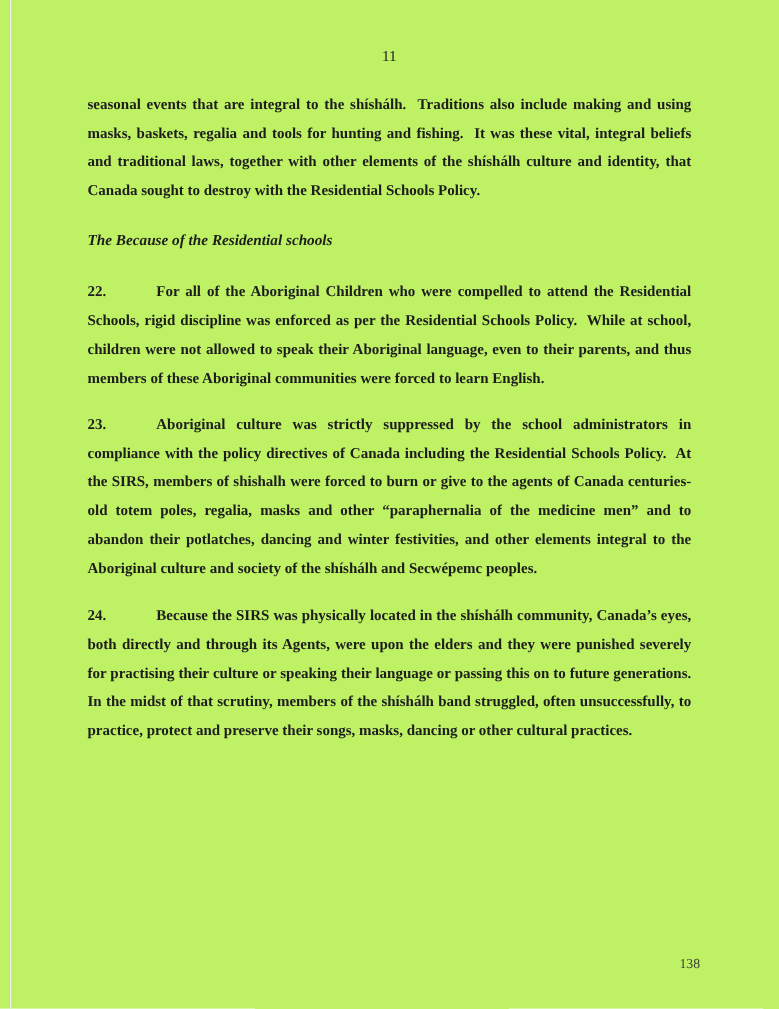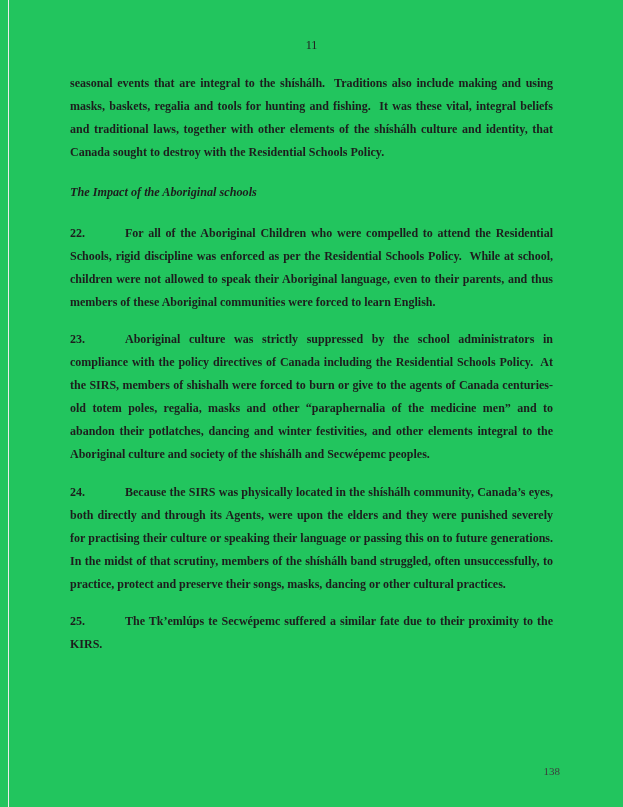--- a/index.html
+++ b/index.html
@@ -4,21 +4,21 @@
 <style>
   html, body {
     margin: 0;
     padding: 0;
     background: #ffffff;
   }
   .page {
     position: relative;
     width: 623px;
     height: 807px;
-    background: #22c55e;
+    background: #bef264;
     font-family: "Liberation Serif", serif;
     color: #1d1d1d;
     overflow: hidden;
     box-sizing: border-box;
   }
   
   .scan-edge {
     position: absolute;
     left: 8px;
     top: 0;
@@ -71,26 +71,25 @@
 
 <div class="page">
   <div class="scan-edge"></div>
 
   <div class="pagenum-top">11</div>
 
   <div class="content">
 
     <p class="body-para">seasonal events that are integral to the shíshálh.  Traditions also include making and using masks, baskets, regalia and tools for hunting and fishing.  It was these vital, integral beliefs and traditional laws, together with other elements of the shíshálh culture and identity, that Canada sought to destroy with the Residential Schools Policy.</p>
 
-    <h2 class="heading">The Impact of the Aboriginal schools</h2>
+    <h2 class="heading">The Because of the Residential schools</h2>
 
     <p class="body-para"><span class="para-num">22.</span><span>For all of the Aboriginal Children who were compelled to attend the Residential Schools, rigid discipline was enforced as per the Residential Schools Policy.  While at school, children were not allowed to speak their Aboriginal language, even to their parents, and thus members of these Aboriginal communities were forced to learn English.</span></p>
 
     <p class="body-para"><span class="para-num">23.</span><span>Aboriginal culture was strictly suppressed by the school administrators in compliance with the policy directives of Canada including the Residential Schools Policy.  At the SIRS, members of shishalh were forced to burn or give to the agents of Canada centuries-old totem poles, regalia, masks and other “paraphernalia of the medicine men” and to abandon their potlatches, dancing and winter festivities, and other elements integral to the Aboriginal culture and society of the shíshálh and Secwépemc peoples.</span></p>
 
     <p class="body-para"><span class="para-num">24.</span><span>Because the SIRS was physically located in the shíshálh community, Canada’s eyes, both directly and through its Agents, were upon the elders and they were punished severely for practising their culture or speaking their language or passing this on to future generations.  In the midst of that scrutiny, members of the shíshálh band struggled, often unsuccessfully, to practice, protect and preserve their songs, masks, dancing or other cultural practices.</span></p>
 
-    <p class="body-para"><span class="para-num">25.</span><span>The Tk’emlúps te Secwépemc suffered a similar fate due to their proximity to the KIRS.</span></p>
 
   </div>
 
   <div class="pagenum-bottom">138</div>
 </div>
 
 </body></html>

